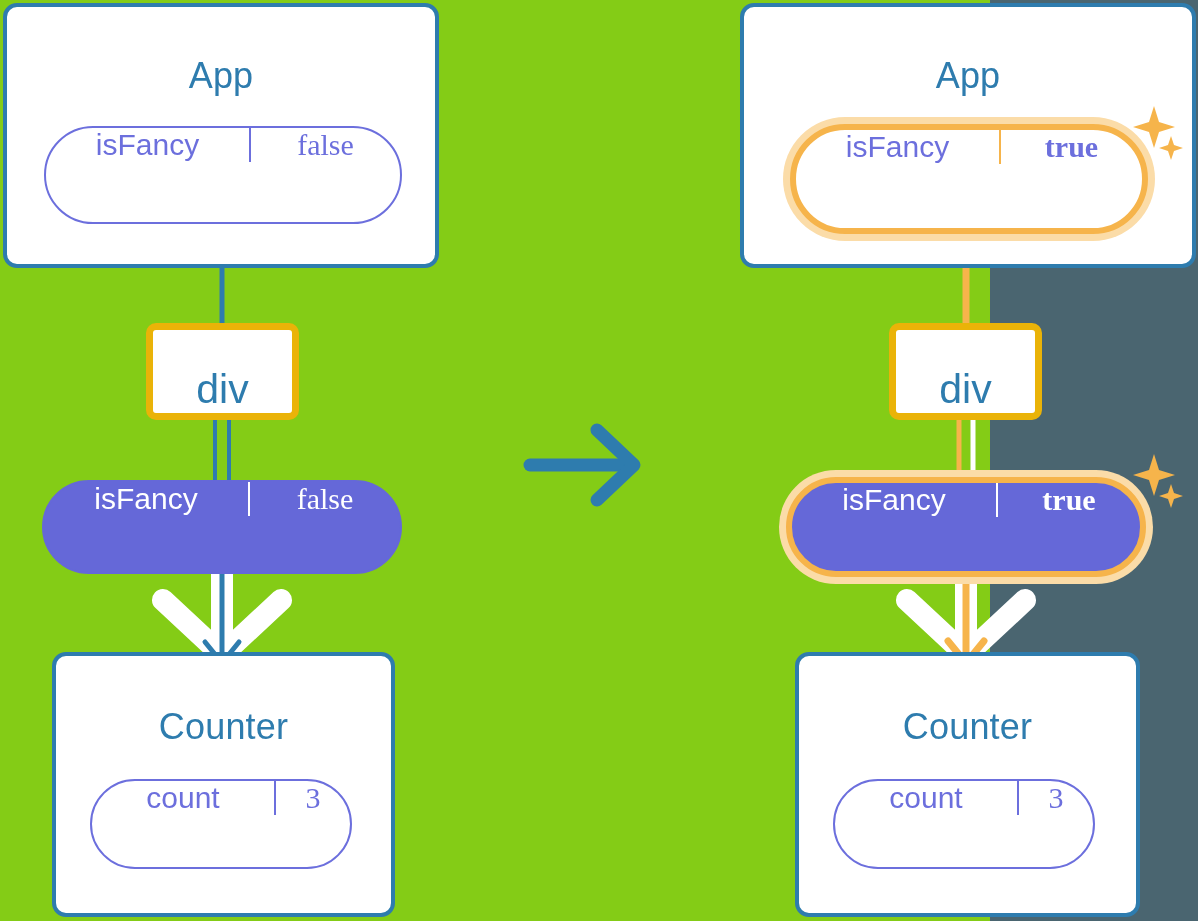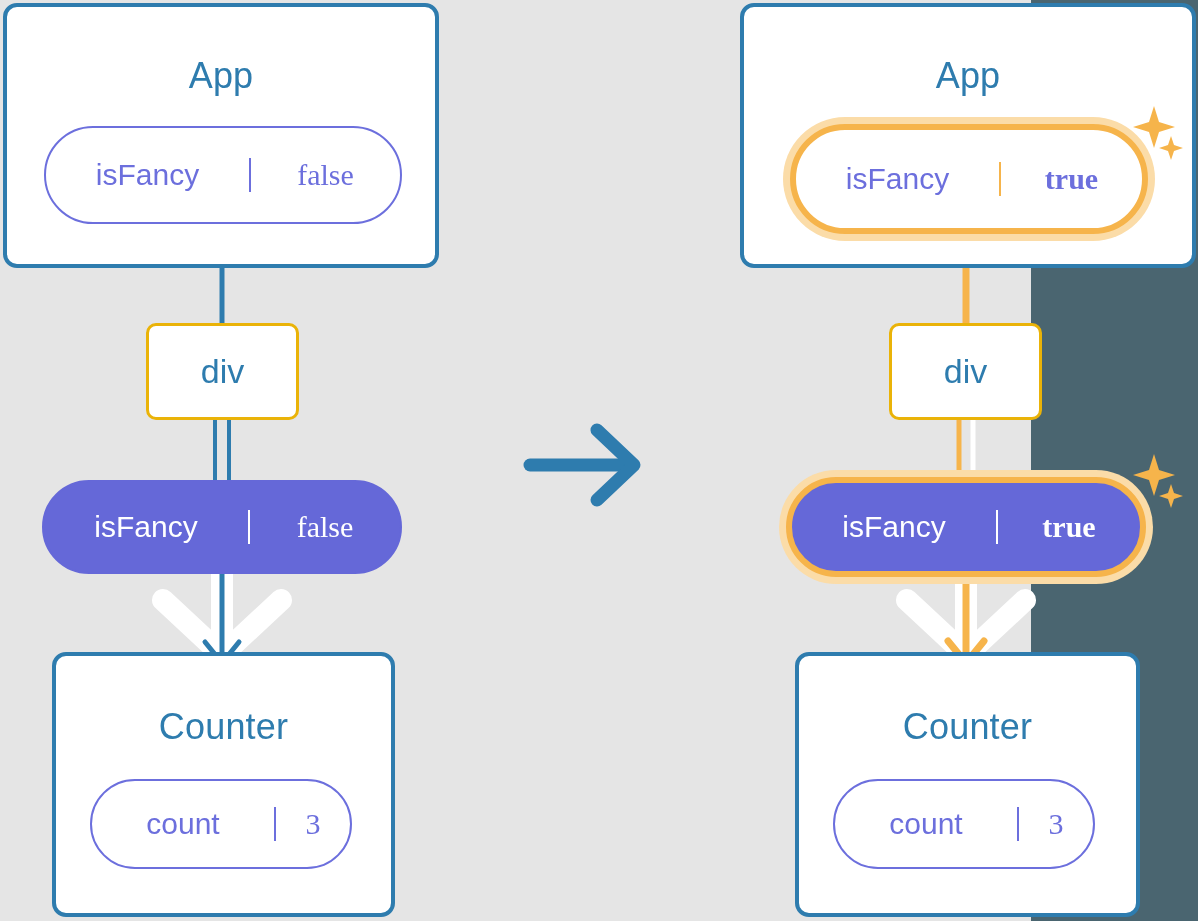--- a/index.html
+++ b/index.html
@@ -10,22 +10,21 @@
   body {
     width: 1198px;
     height: 921px;
     font-family: "Liberation Sans", sans-serif;
     overflow: hidden;
   }
   .stage {
     position: relative;
     width: 990px;
     height: 921px;
-    background: #e5e5e5;
-    padding-left: 41px;
+    background: #84cc16;
   }
 
   
   .card {
     position: absolute;
     background: #ffffff;
     border: 4px solid #2e7cae;
     border-radius: 14px;
     box-sizing: border-box;
   }
@@ -37,21 +36,21 @@
     color: #2e7cae;
     font-size: 36px;
     letter-spacing: .2px;
     white-space: nowrap;
   }
 
   
   .pill {
     position: absolute;
     display: flex;
-    align-items: center;
+    align-items: flex-start;
     box-sizing: border-box;
     border-radius: 999px;
     overflow: hidden;
   }
   .pill .cell {
     display: flex;
     align-items: center;
     justify-content: center;
     box-sizing: border-box;
     white-space: nowrap;
@@ -94,28 +93,28 @@
     top: 0;
     width: 1198px;
     height: 921px;
     pointer-events: none;
   }
 
   
   .divbox {
     position: absolute;
     background: #ffffff;
-    border: 3px solid #eab308;
+    border: 7px solid #eab308;
     border-radius: 10px;
     box-sizing: border-box;
     display: flex;
-    align-items: center;
+    align-items: flex-end;
     justify-content: center;
     color: #2e7cae;
-    font-size: 34px;
+    font-size: 41px;
   }
 
   
   .center-arrow {
     position: absolute;
   }
 
   .sparkles { position: absolute; }
 </style>
 </head>

